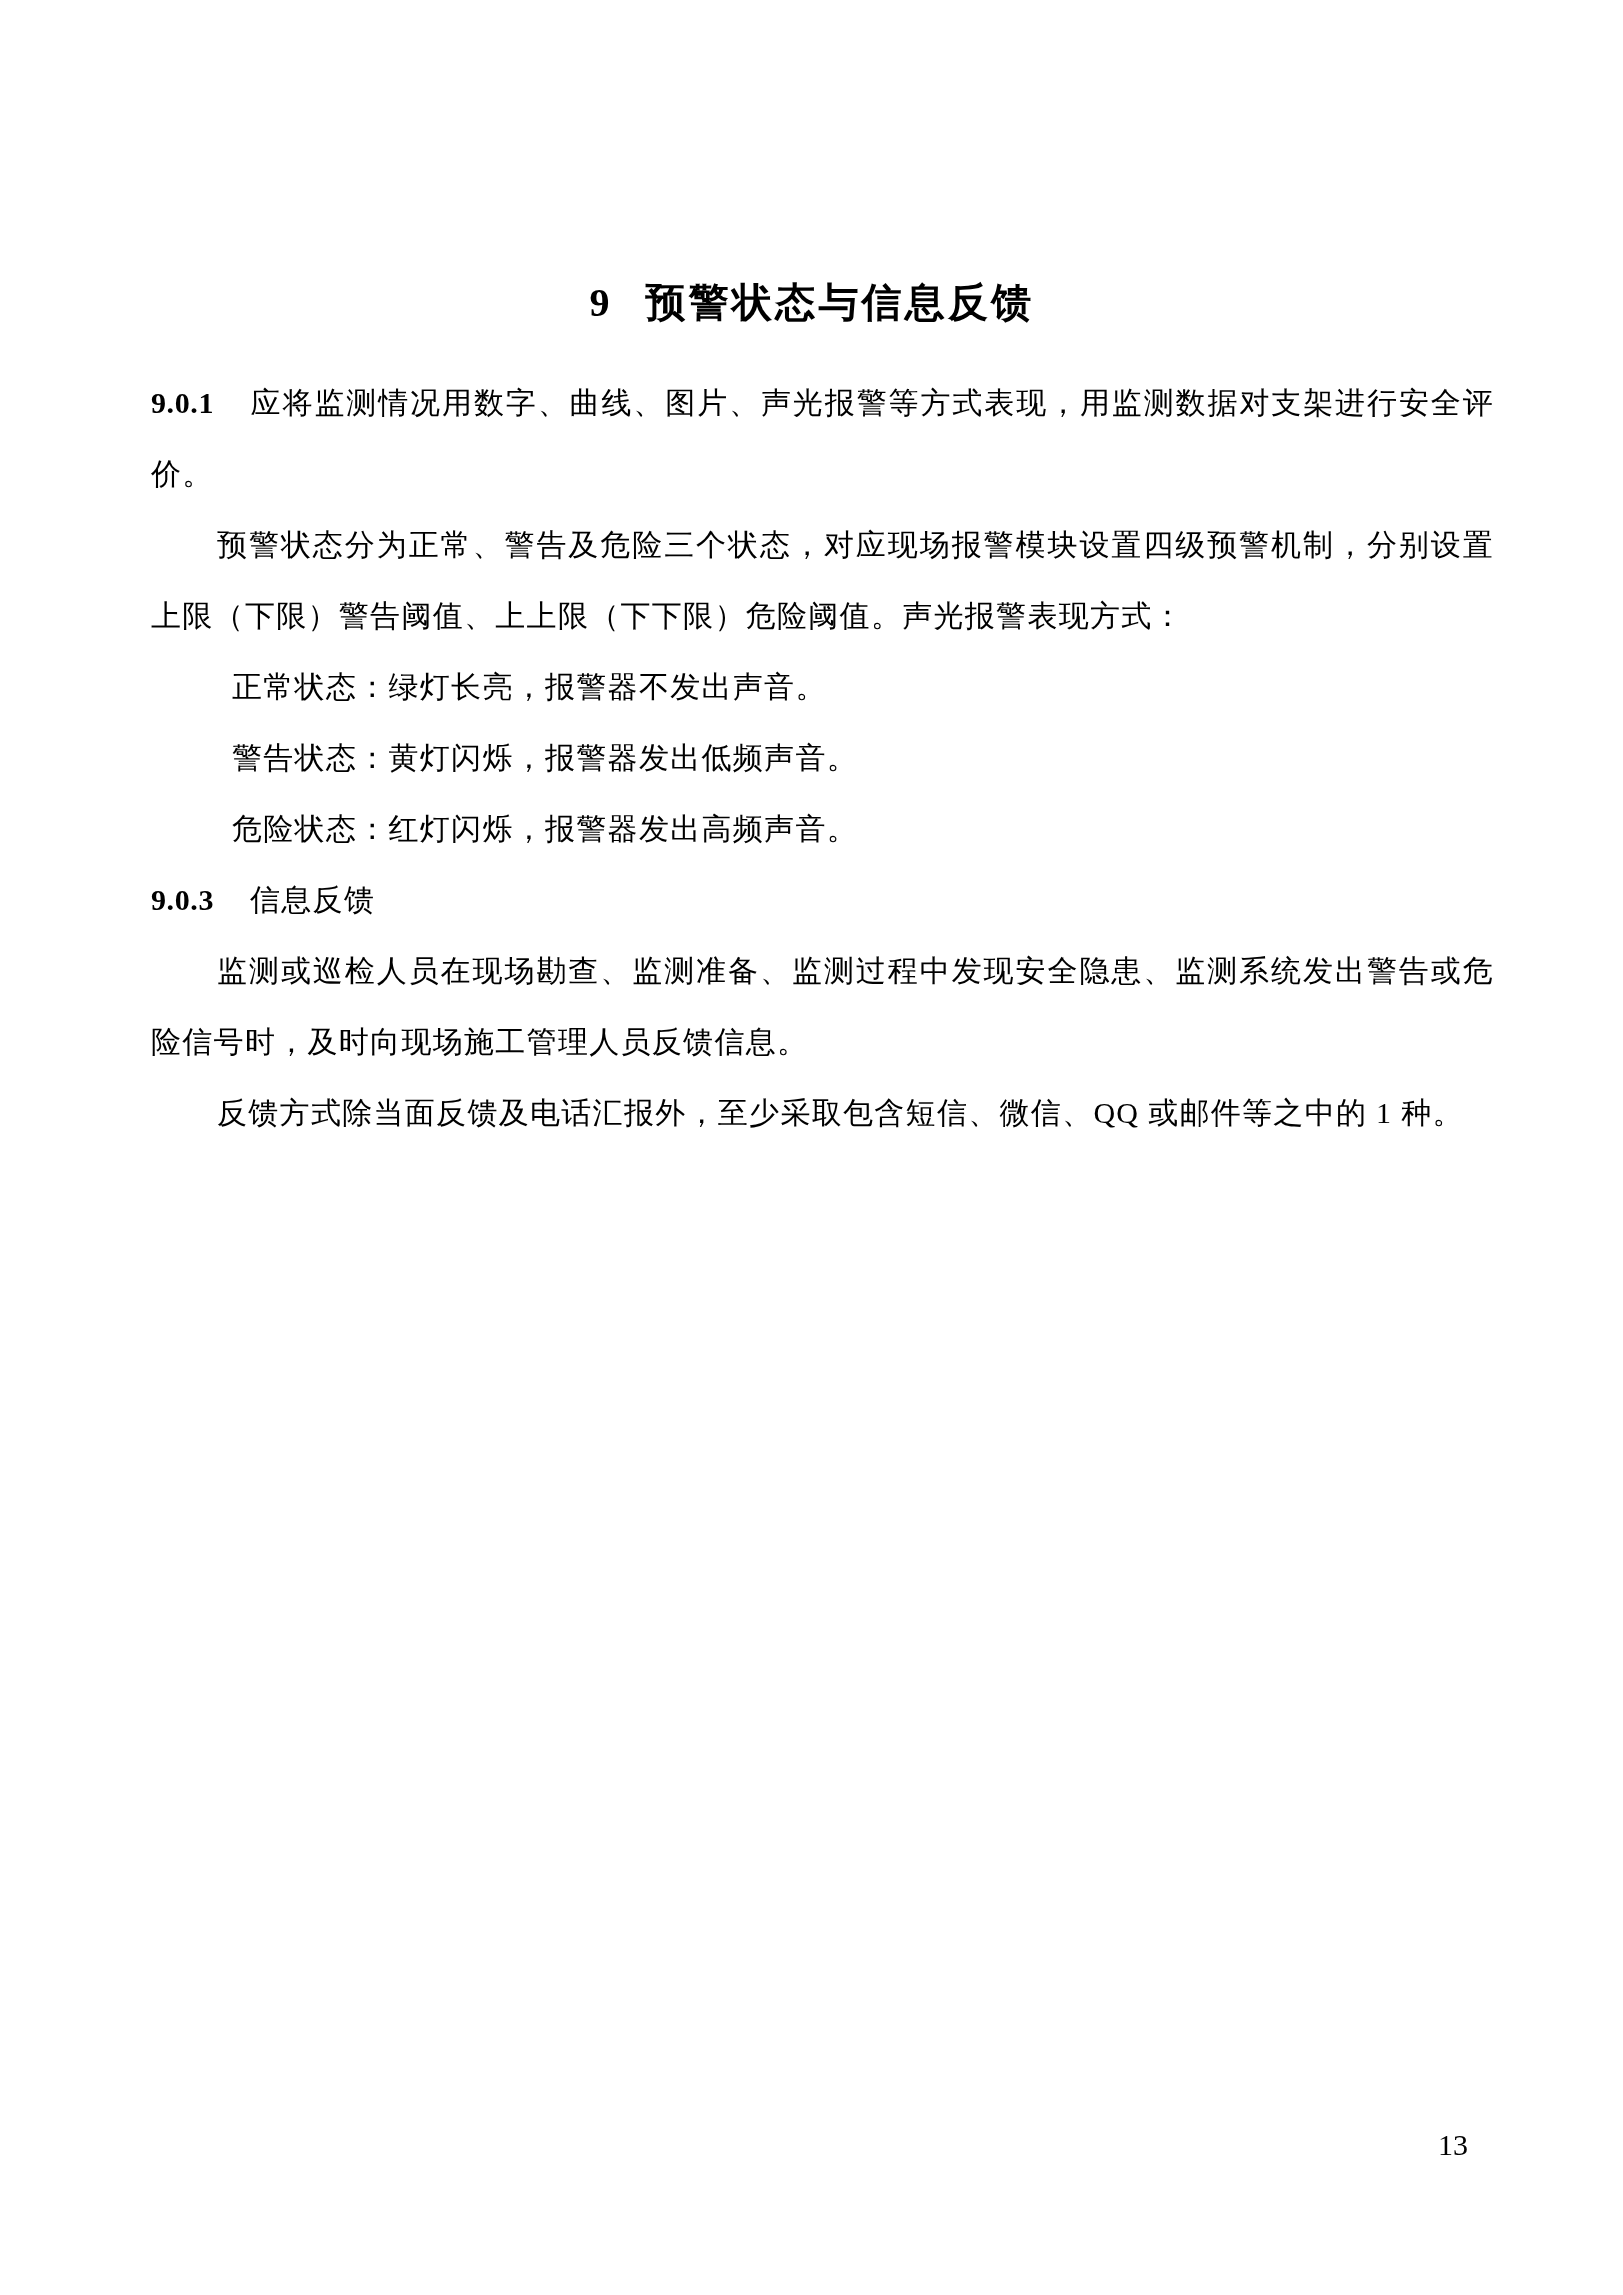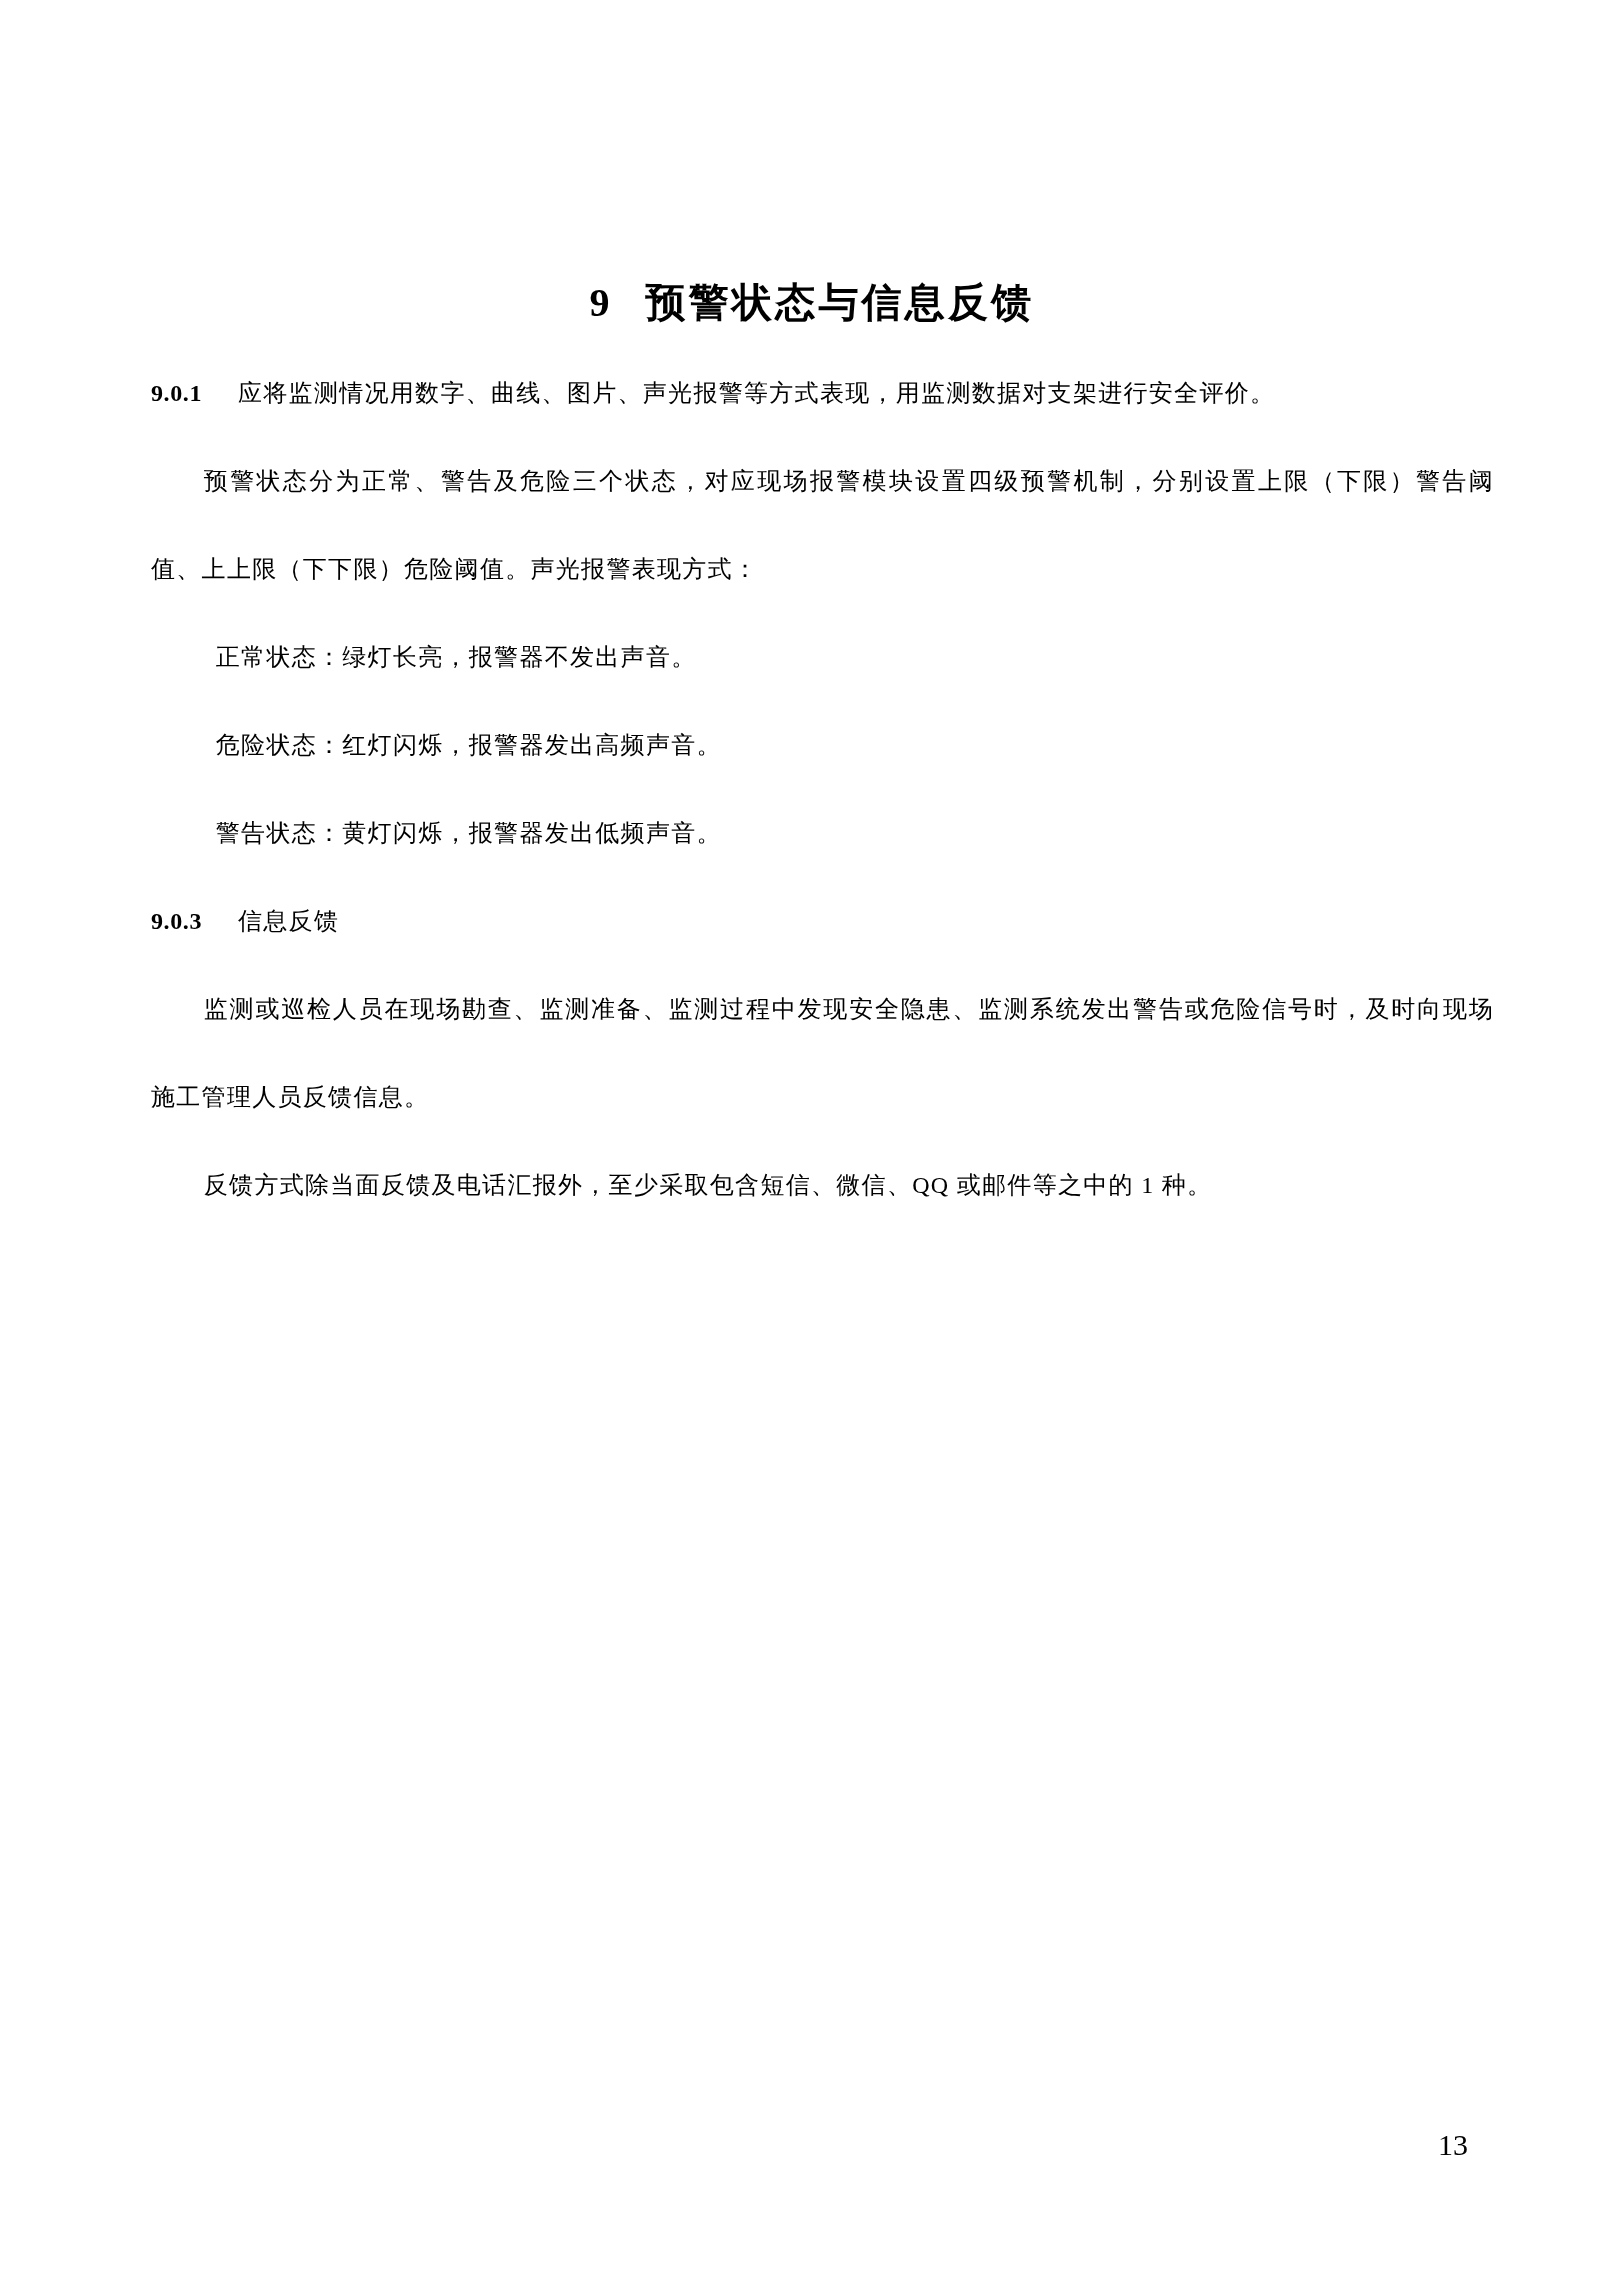--- a/index.html
+++ b/index.html
@@ -27,25 +27,25 @@
     line-height: 47px;
     font-weight: bold;
     letter-spacing: 3.2px;
   }
   .chapter-title .chapter-number {
     margin-right: 36px;
     letter-spacing: 0;
   }
   .content {
     position: absolute;
-    top: 349px;
+    top: 367px;
     left: 151px;
     width: 1343px;
-    font-size: 24px;
-    line-height: 88px;
+    font-size: 30px;
+    line-height: 71px;
     letter-spacing: 1.3px;
     text-align: justify;
   }
   .content p {
     margin: 0;
     padding: 0;
   }
   .clause-num {
     font-weight: bold;
     margin-right: 36px;
@@ -76,22 +76,22 @@
   </h1>
 
   <div class="content">
 
     <p class="clause"><span class="clause-num">9.0.1</span><span>应将监测情况用数字、曲线、图片、声光报警等方式表现，用监测数据对支架进行安全评价。</span></p>
 
 
     <p class="para-indent">预警状态分为正常、警告及危险三个状态，对应现场报警模块设置四级预警机制，分别设置上限（下限）警告阈值、上上限（下下限）危险阈值。声光报警表现方式：</p>
 
     <p class="status-line">正常状态：绿灯长亮，报警器不发出声音。</p>
+    <p class="status-line">警告状态：黄灯闪烁，报警器发出低频声音。</p>
     <p class="status-line">危险状态：红灯闪烁，报警器发出高频声音。</p>
-    <p class="status-line">警告状态：黄灯闪烁，报警器发出低频声音。</p>
 
     <p class="clause"><span class="clause-num">9.0.3</span><span>信息反馈</span></p>
 
     <p class="para-indent">监测或巡检人员在现场勘查、监测准备、监测过程中发现安全隐患、监测系统发出警告或危险信号时，及时向现场施工管理人员反馈信息。</p>
     <p class="para-indent">反馈方式除当面反馈及电话汇报外，至少采取包含短信、微信、QQ 或邮件等之中的 1 种。</p>
 
   </div>
 
   <div class="page-number">13</div>
 

